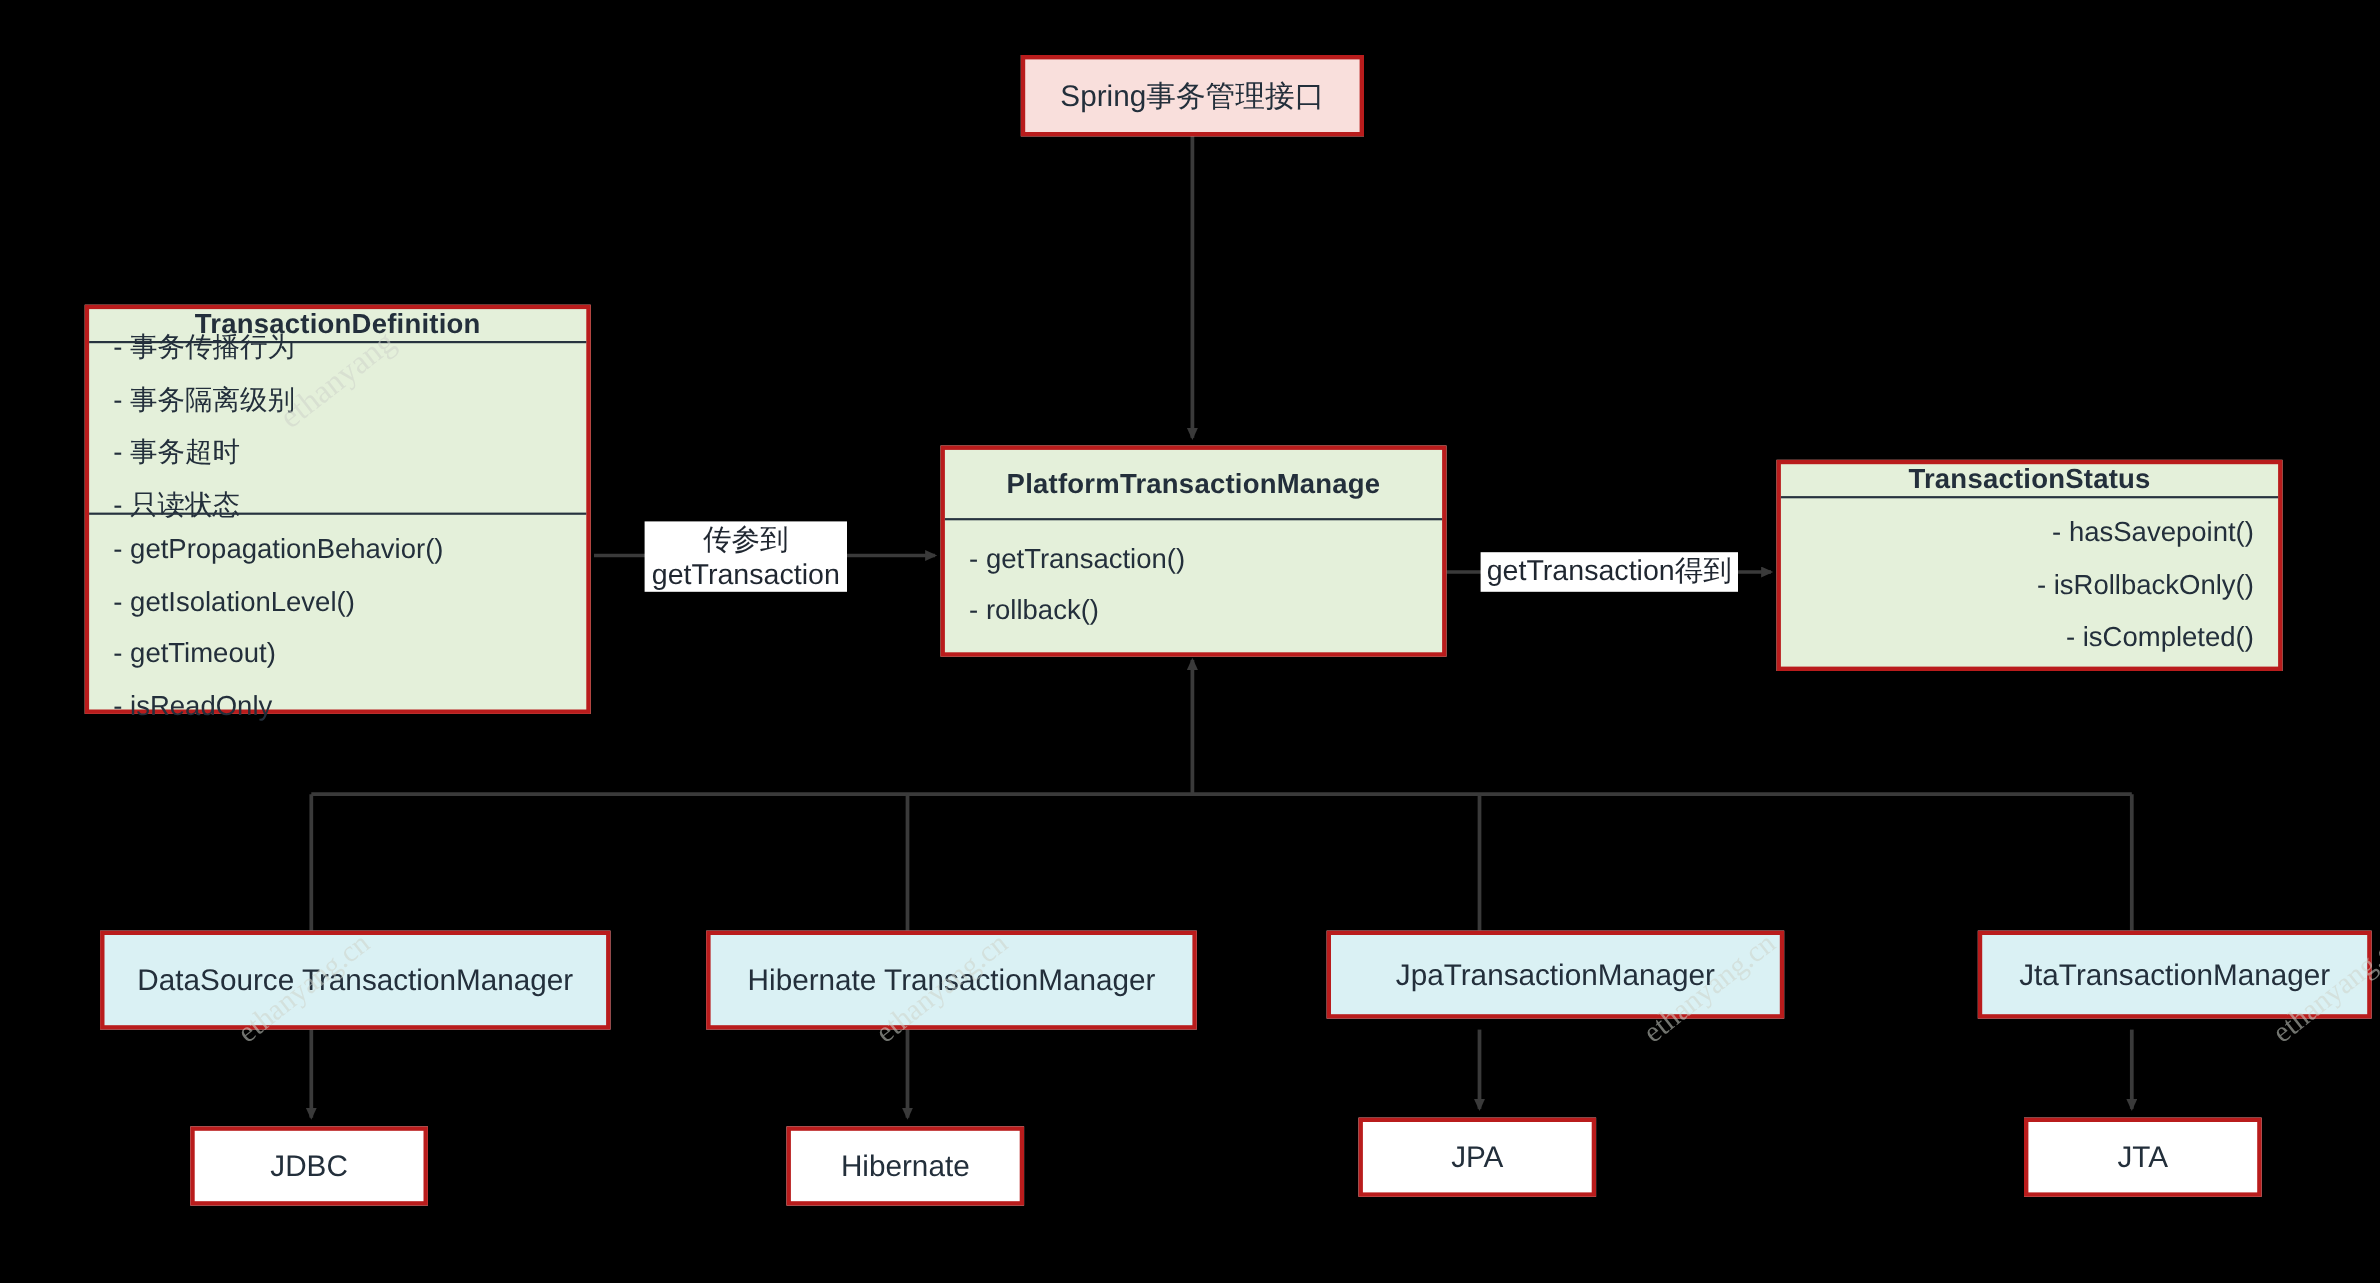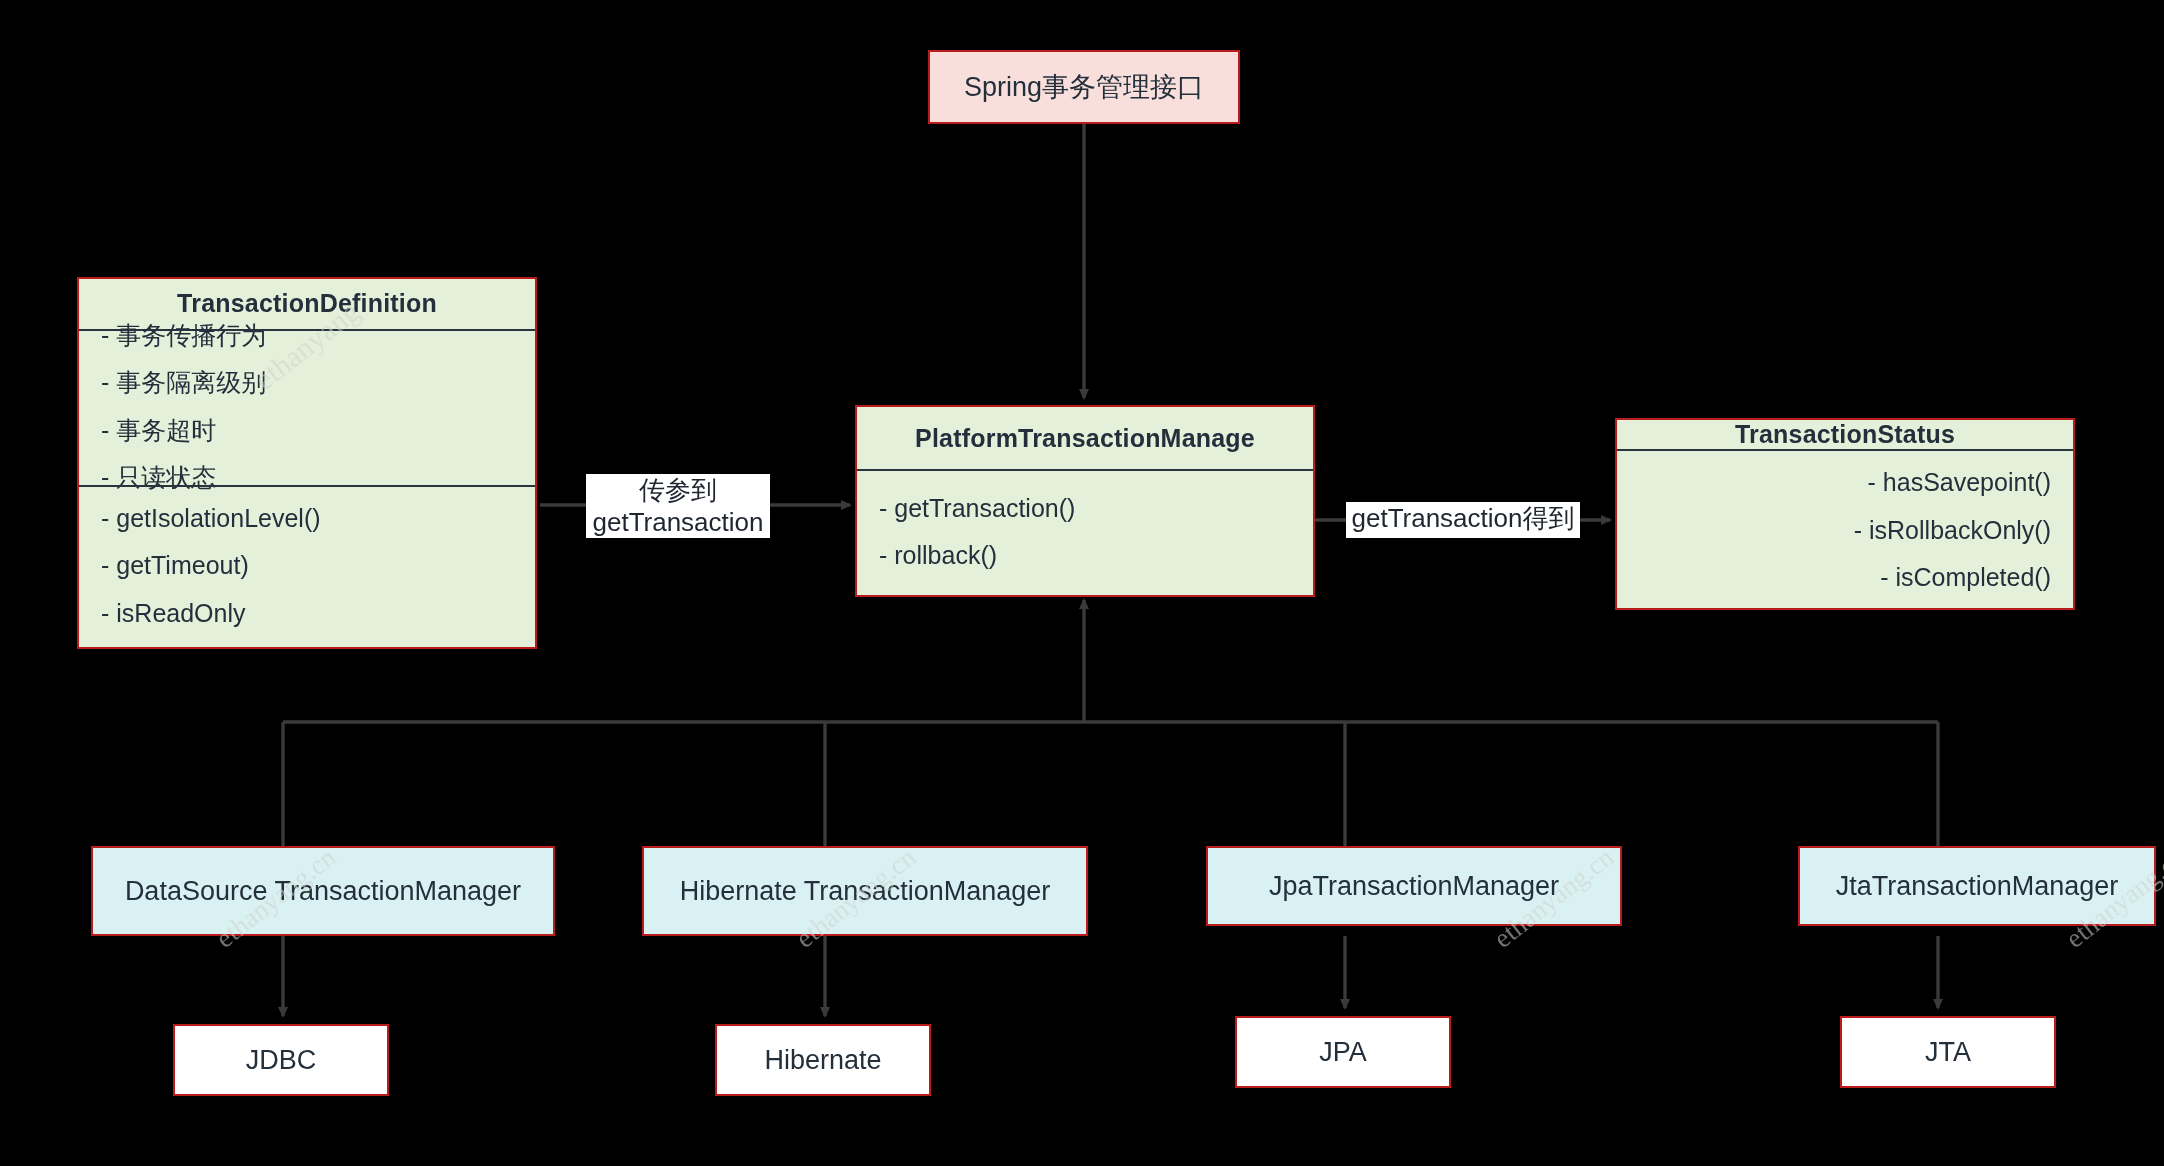--- a/index.html
+++ b/index.html
@@ -4,21 +4,21 @@
 <style>
   html,body{margin:0;padding:0;background:#000;}
   body{
     width:2164px;height:1166px;position:relative;overflow:hidden;
     font-family:"Liberation Sans","DejaVu Sans",sans-serif;
     color:#232f3b;
   }
   #canvas{position:absolute;left:0;top:0;width:2164px;height:1166px;}
 
   
-  .node{position:absolute;box-sizing:border-box;border:2px solid #b91c1c;
+  .node{position:absolute;box-sizing:border-box;border:4px solid #b91c1c;
         display:flex;flex-direction:column;z-index:5;}
   .node .title{
     display:flex;align-items:center;justify-content:center;
     font-weight:bold;font-size:25px;letter-spacing:.2px;
     width:100%;box-sizing:border-box;
   }
   .node .compartment{
     box-sizing:border-box;width:100%;padding:14px 22px 16px 22px;
     display:flex;flex-direction:column;justify-content:center;gap:12px;
   }
@@ -105,20 +105,21 @@
     <div class="title">TransactionDefinition</div>
     <div class="divider"></div>
     <div class="compartment" style="height:154px;">
       <div class="row">- 事务传播行为</div>
       <div class="row">- 事务隔离级别</div>
       <div class="row">- 事务超时</div>
       <div class="row">- 只读状态</div>
     </div>
     <div class="divider"></div>
     <div class="compartment" style="flex:1;">
+      <div class="row">- getPropagationBehavior()</div>
       <div class="row">- getIsolationLevel()</div>
       <div class="row">- getTimeout)</div>
       <div class="row">- isReadOnly</div>
     </div>
   </div>
 
   <div class="node klass" style="left:855px;top:405px;width:460px;height:192px;">
     <div class="title">PlatformTransactionManage</div>
     <div class="divider"></div>
     <div class="compartment" style="flex:1;">

